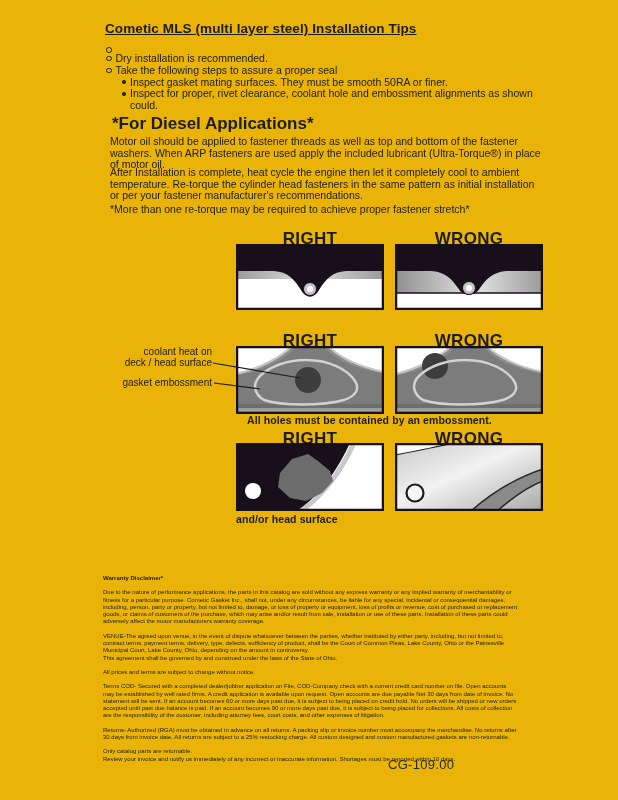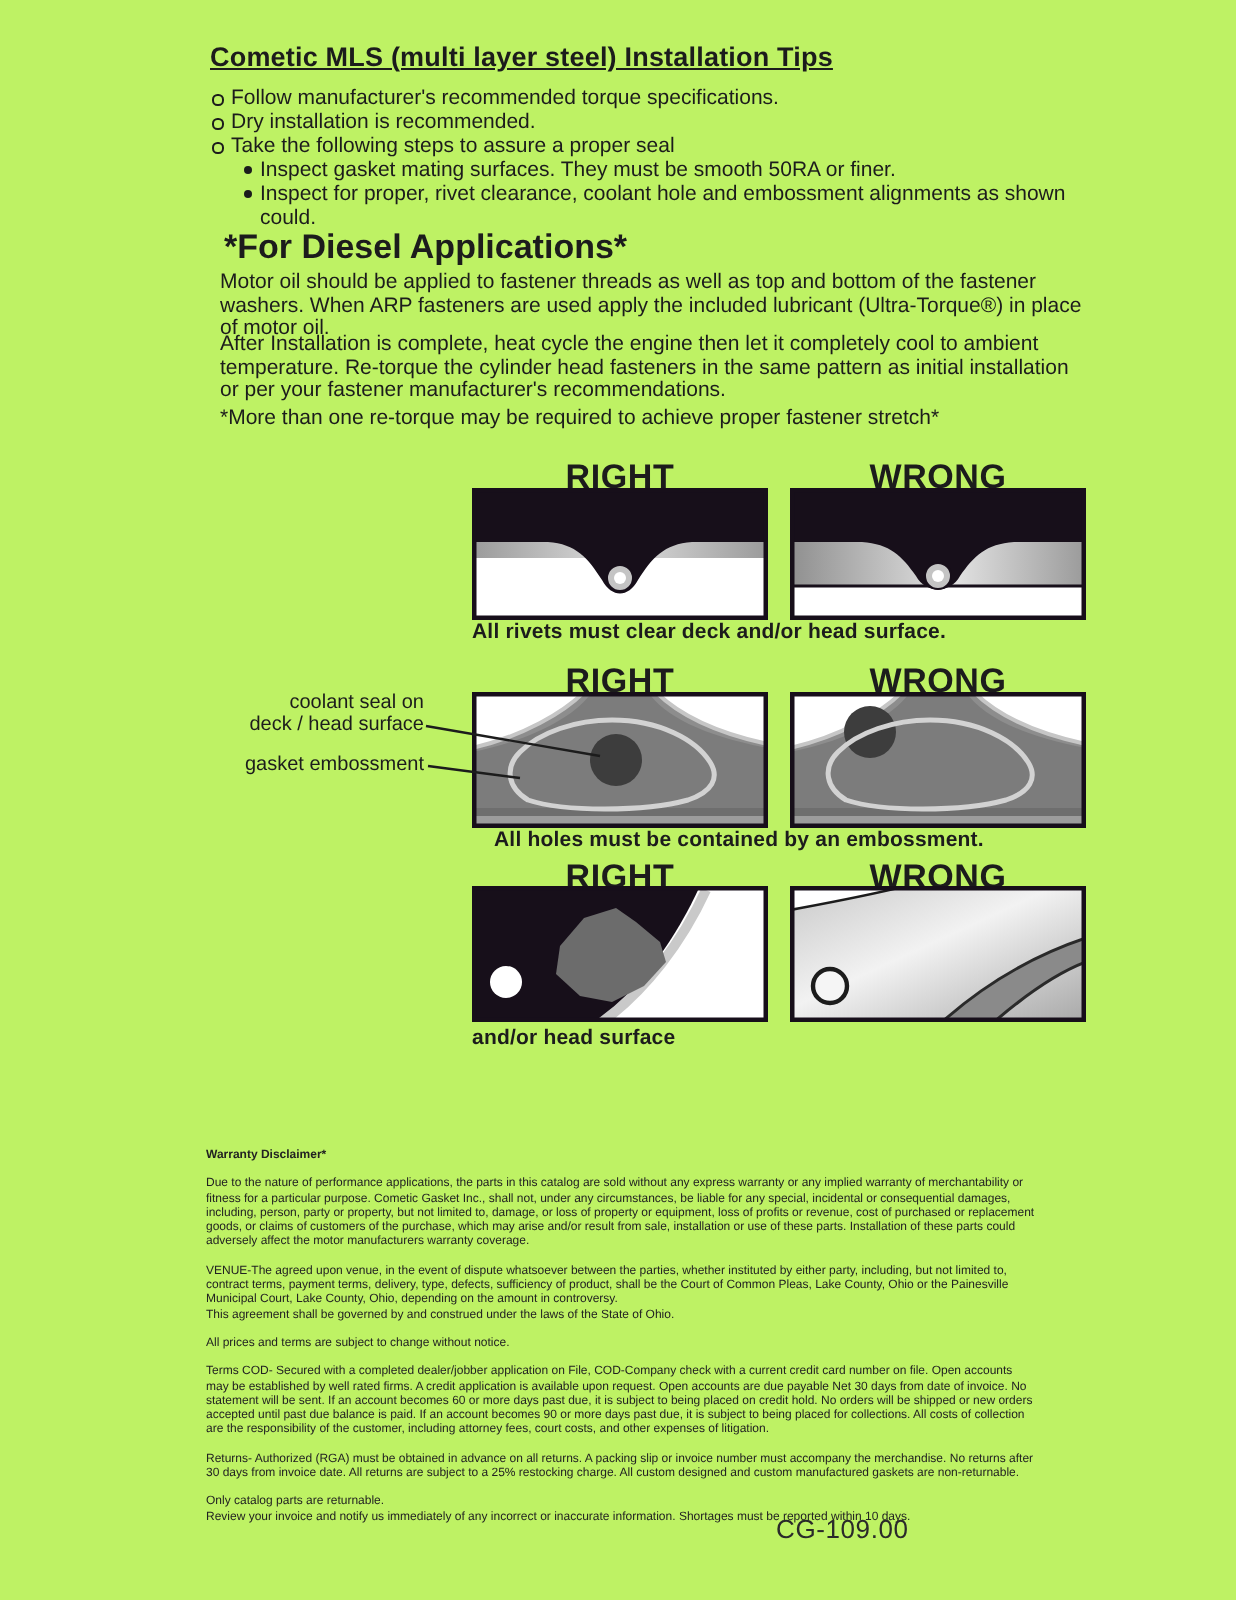--- a/index.html
+++ b/index.html
@@ -1,17 +1,17 @@
 <!DOCTYPE html>
 <html><head>
 <meta charset="utf-8">
 <style>
   html,body{margin:0;padding:0;background:#e8e8e8;}
   #page{
-    position:relative;width:618px;height:800px;background:#bef264;
+    position:relative;width:618px;height:800px;background:#eab308;
     font-family:"Liberation Sans",sans-serif;color:#1c1c1c;overflow:hidden;
     margin:0 auto;
   }
   .abs{position:absolute;}
   .doc-title{
     left:105px;top:21px;font-size:13.5px;font-weight:bold;
     text-decoration:underline;letter-spacing:.1px;white-space:nowrap;
   }
   .tips{left:106px;top:44px;font-size:10.5px;line-height:11.9px;width:440px;}
   .tip-row{display:flex;align-items:flex-start;}
@@ -38,21 +38,20 @@
 </head>
 <body>
 
 <div id="page">
 
   <div class="abs doc-title">Cometic MLS (multi layer steel) Installation Tips</div>
 
   <div class="abs tips">
     <div class="tip-row">
       <span class="o-marker"></span>
-      <span>Follow manufacturer's recommended torque specifications.</span>
     </div>
     <div class="tip-row">
       <span class="o-marker"></span>
       <span>Dry installation is recommended.</span>
     </div>
     <div class="tip-row">
       <span class="o-marker"></span>
       <span>Take the following steps to assure a proper seal</span>
     </div>
     <div class="tip-row sub">
@@ -103,27 +102,26 @@
       <rect width="148" height="66" fill="#ffffff"></rect>
       <rect x="0" y="27" width="148" height="22" fill="url(#g1b)"></rect>
       <path d="M0,0 H148 V27 H112 C98,28 92,34 85,44 C80,53 68,53 63,44 C56,34 50,28 36,27 H0 Z" fill="#170f1a"></path>
       <line x1="0" y1="49" x2="148" y2="49" stroke="#170f1a" stroke-width="1.5"></line>
       <circle cx="74" cy="44" r="6.5" fill="#c4c4c4" stroke="#170f1a" stroke-width="1"></circle>
       <circle cx="74" cy="44" r="3" fill="#ffffff"></circle>
       <rect x="1" y="1" width="146" height="64" fill="none" stroke="#170f1a" stroke-width="2.5"></rect>
     </svg>
   </div>
 
-  <div class="abs fig-caption" style="left:236px;top:311px;">All rivets must clear deck and/or head surface.</div>
 
   <div class="abs fig-label" style="left:236px;top:331px;">RIGHT</div>
   <div class="abs fig-label" style="left:395px;top:331px;">WRONG</div>
 
   <div class="abs fig2-labels">
-    <div>coolant seal on</div>
+    <div>coolant heat on</div>
     <div>deck / head surface</div>
     <div class="gap">gasket embossment</div>
   </div>
 
   <svg class="abs leaders" width="215" height="55">
     <line x1="113" y1="18" x2="200" y2="33" stroke="#1c1c1c" stroke-width="1.2"></line>
     <line x1="114" y1="38" x2="160" y2="44" stroke="#1c1c1c" stroke-width="1.2"></line>
   </svg>
 
   <div class="abs fig-box" style="left:236px;top:346px;">

